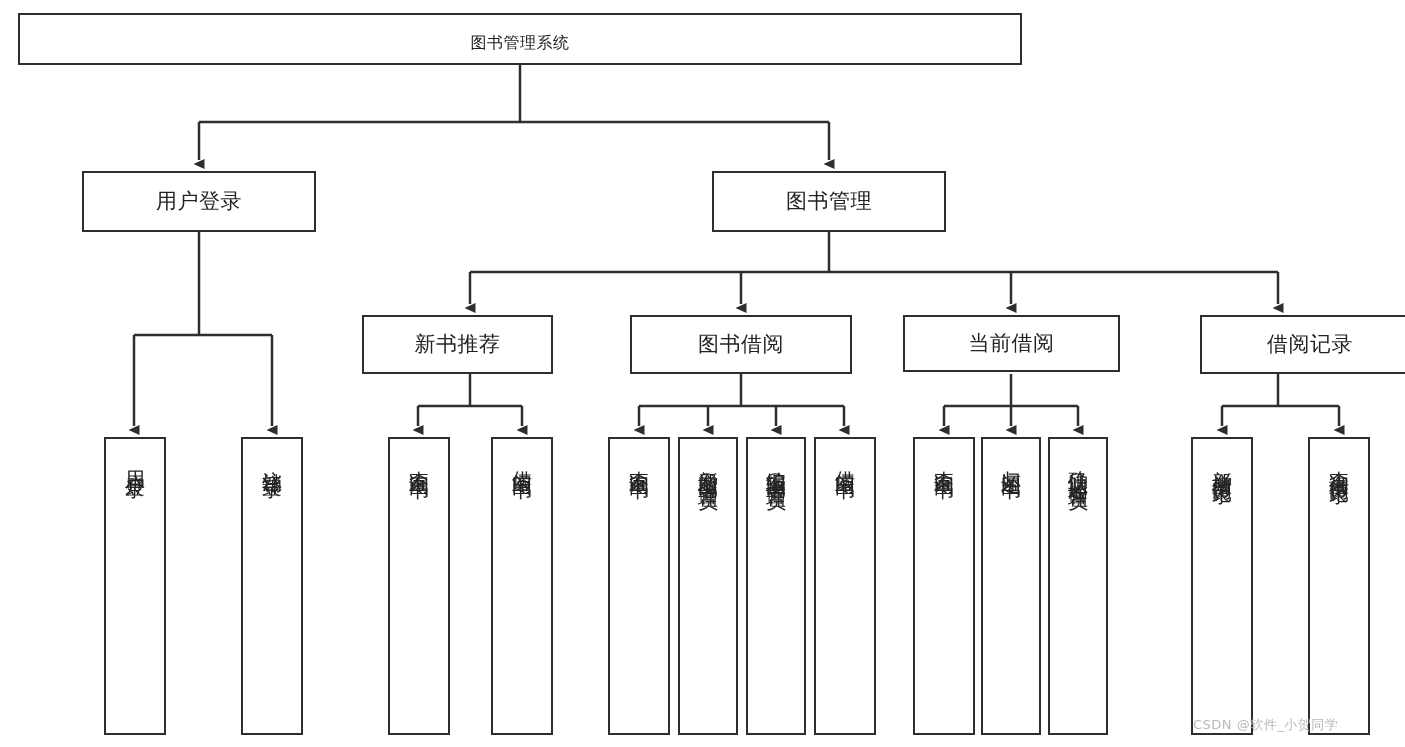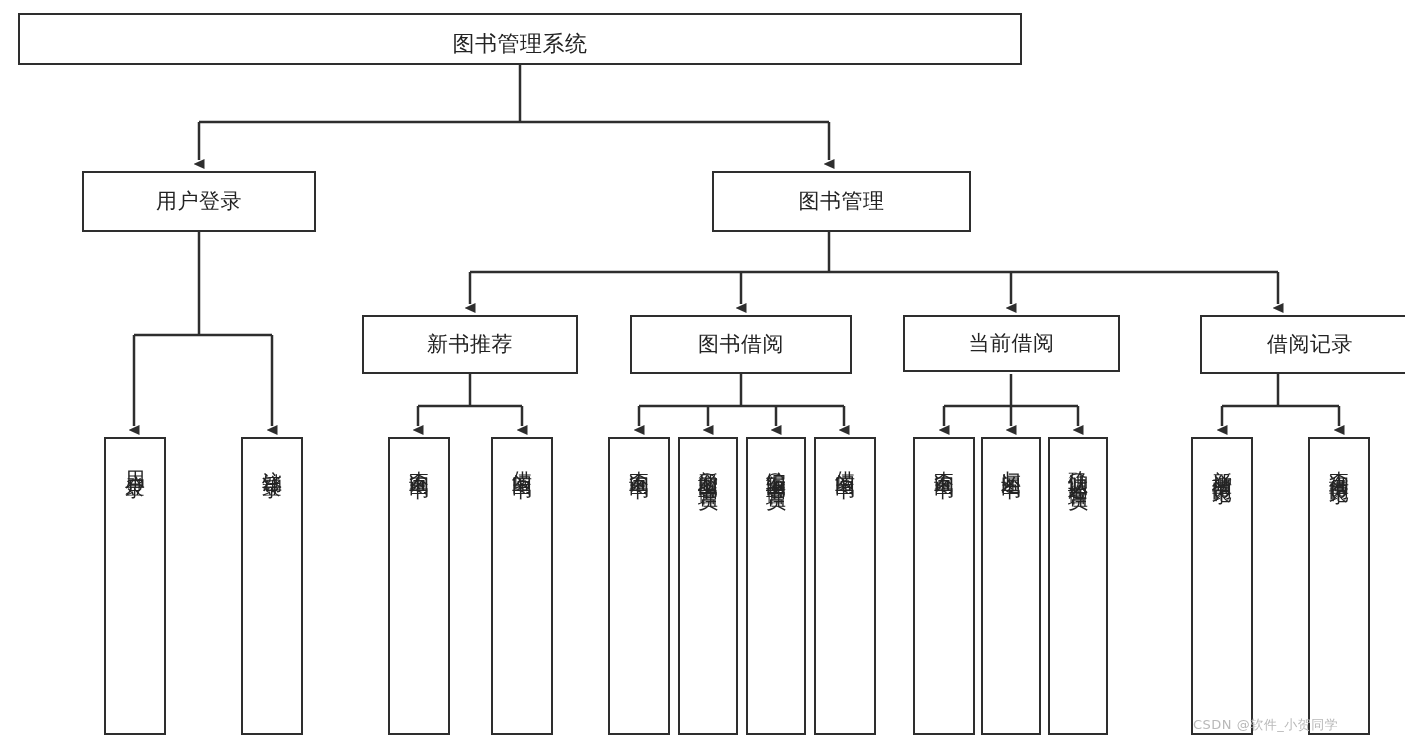--- a/index.html
+++ b/index.html
@@ -32,21 +32,21 @@
     justify-content:center;
     z-index:2;
   }
   .node .label{
     font-size:21px;
     line-height:1.18;
     letter-spacing:0.5px;
     color:#232323;
     white-space:nowrap;
   }
-  .node.root .label{font-size:22px;margin-top:9px;}
+  .node.root .label{font-size:16px;margin-top:9px;}
   .node.vert{
     align-items:flex-start;
     justify-content:center;
     padding-top:16px;
   }
   .node.vert .label{
     writing-mode:vertical-rl;
     text-orientation:upright;
     font-size:20px;
     line-height:1.26;
@@ -118,25 +118,25 @@
     </g>
   </svg>
 
   <div class="node root" style="left:18px; top:13px; width:1004px; height:52px;">
     <span class="label">图书管理系统</span>
   </div>
 
   <div class="node" style="left:82px; top:171px; width:234px; height:61px;">
     <span class="label">用户登录</span>
   </div>
-  <div class="node" style="left:712px; top:171px; width:259px; height:61px;">
+  <div class="node" style="left:712px; top:171px; width:234px; height:61px;">
     <span class="label">图书管理</span>
   </div>
 
-  <div class="node" style="left:362px; top:315px; width:216px; height:59px;">
+  <div class="node" style="left:362px; top:315px; width:191px; height:59px;">
     <span class="label">新书推荐</span>
   </div>
   <div class="node" style="left:630px; top:315px; width:222px; height:59px;">
     <span class="label">图书借阅</span>
   </div>
   <div class="node" style="left:903px; top:315px; width:217px; height:57px;">
     <span class="label">当前借阅</span>
   </div>
   <div class="node" style="left:1170px; top:315px; width:220px; height:59px;margin-left:30px;">
     <span class="label">借阅记录</span>

